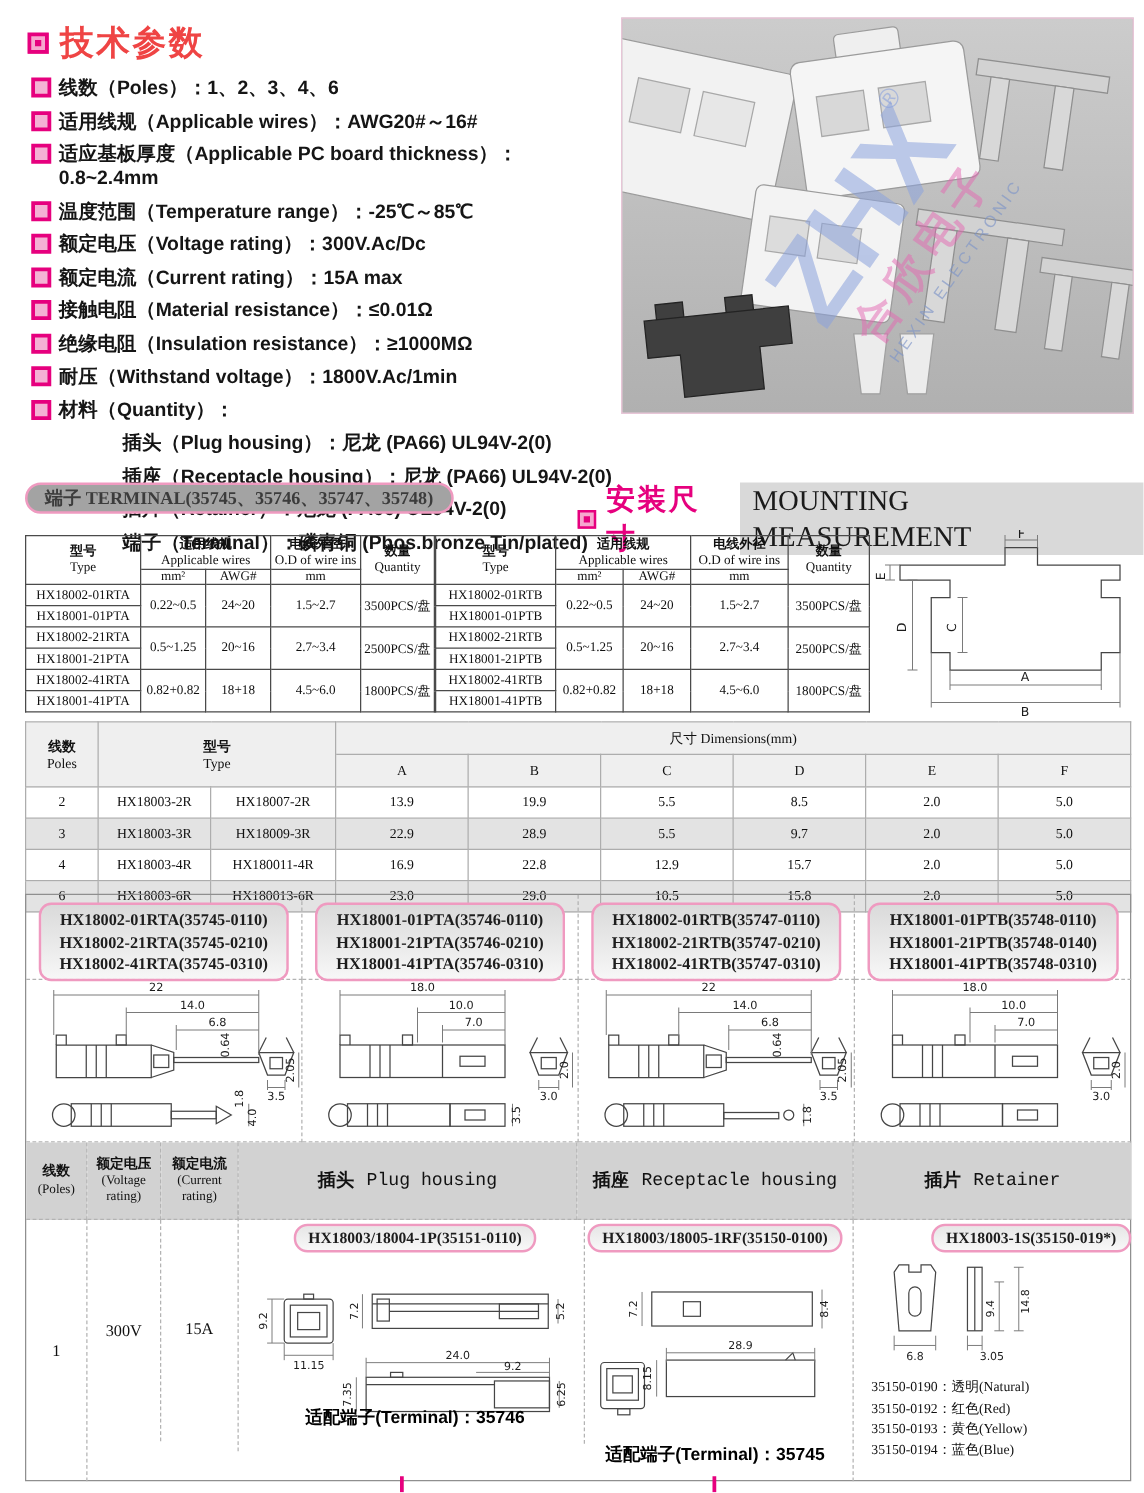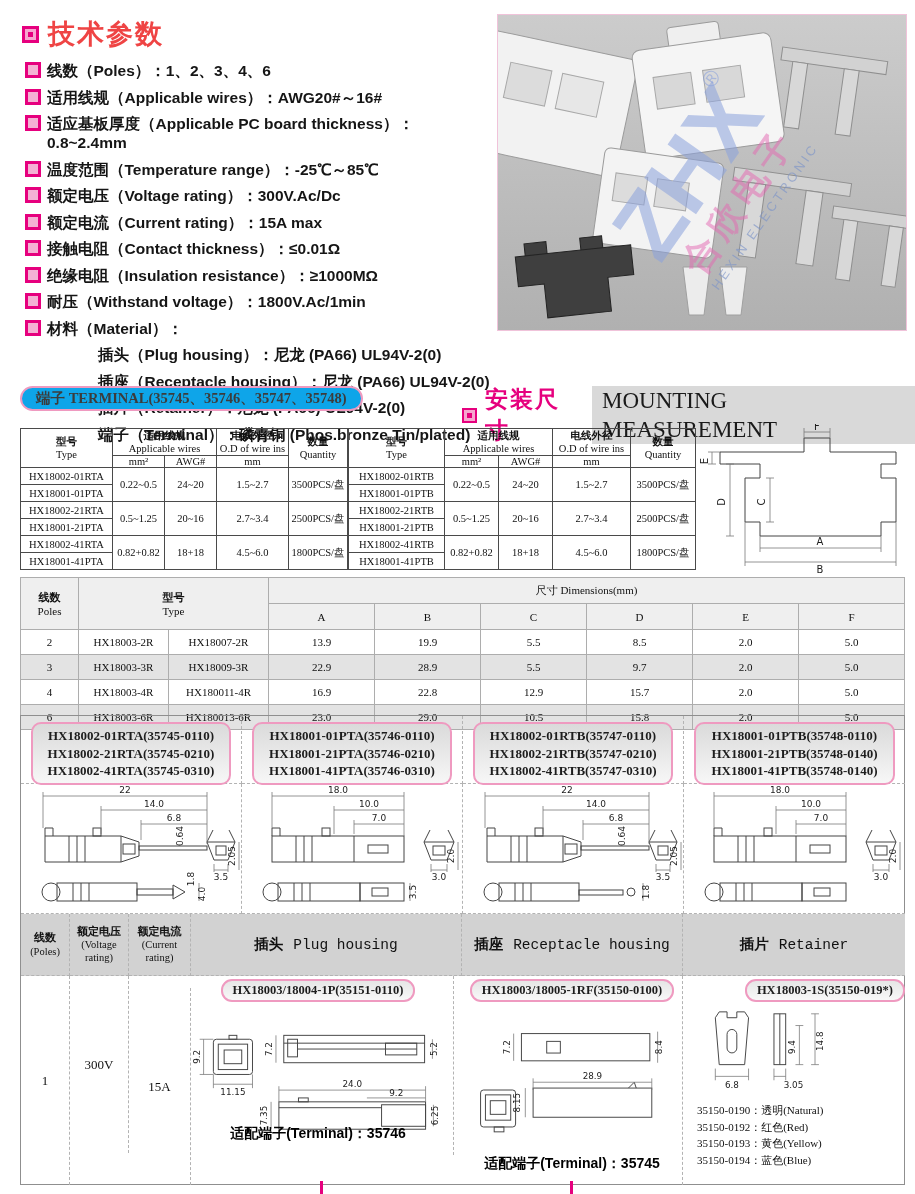--- a/index.html
+++ b/index.html
@@ -12,21 +12,21 @@
   .t-zh{font-size:27px;font-weight:bold;color:#ef4444;letter-spacing:2px}
   .t-en{font-family:"Liberation Serif",serif;font-size:27px;color:#1a1a1a;background:#d9d9d9;padding:0 8px;line-height:32px}
   .spec-list{margin-top:9px}
   .spec-item{display:flex;align-items:flex-start;gap:9px;margin:0 0 7.5px 6px;font-weight:bold;font-size:15.5px;line-height:19px;color:#151515}
   .sq-small{width:10px;height:10px;margin-top:4px;background:#f4b2d4;box-shadow:0 0 0 3px #e6007e;flex:0 0 auto}
   .spec-sub{margin:0 0 7.5px 76px;font-weight:bold;font-size:15.5px;line-height:19px;color:#151515}
   
   .photo{border:1px solid #f0c3da;background:#bdbdbd}
   
   .pill{display:inline-block;border:2px solid #ef9ac0;border-radius:14px;padding:1px 14px;
-        font-family:"Liberation Serif",serif;font-weight:bold;font-size:14.5px;color:#3c3c3c;background:#0ea5e9}
+        font-family:"Liberation Serif",serif;font-weight:bold;font-size:14.5px;color:#3c3c3c;background:#a3a3a3}
   .mhdr{display:flex;align-items:center;gap:8px}
   .sq-mid{width:15px;height:15px;background:#e6007e;box-shadow:inset 0 0 0 2px #e6007e,inset 0 0 0 5px #f6a7cf;flex:0 0 auto}
   .m-zh{font-size:23px;font-weight:bold;color:#e6007e;letter-spacing:2px}
   .m-en{font-family:"Liberation Serif",serif;font-size:23px;color:#1a1a1a;background:#d9d9d9;padding:0 10px;line-height:29px}
   
   .ttable{border-collapse:collapse;font-family:"Liberation Serif",serif;color:#101010;table-layout:fixed}
   .ttable th,.ttable td{border:1px solid #4a4a4a;text-align:center;padding:0 1px;font-weight:normal}
   .ttable .zh{display:block;font-family:"Liberation Sans",sans-serif;font-weight:bold;font-size:10.5px;line-height:1.3}
   .ttable .en{display:block;font-size:10.5px;line-height:1.2}
   .ttable td{font-size:10.5px;height:16px}
@@ -94,33 +94,33 @@
       <div class="spec-item">
           <span class="sq-small"></span>
           <span>额定电压（Voltage rating）：300V.Ac/Dc</span>
         </div>
       <div class="spec-item">
           <span class="sq-small"></span>
           <span>额定电流（Current rating）：15A max</span>
         </div>
       <div class="spec-item">
           <span class="sq-small"></span>
-          <span>接触电阻（Contact thickness）：≤0.01Ω</span>
+          <span>接触电阻（Material resistance）：≤0.01Ω</span>
         </div>
       <div class="spec-item">
           <span class="sq-small"></span>
           <span>绝缘电阻（Insulation resistance）：≥1000MΩ</span>
         </div>
       <div class="spec-item">
           <span class="sq-small"></span>
           <span>耐压（Withstand voltage）：1800V.Ac/1min</span>
         </div>
       <div class="spec-item">
           <span class="sq-small"></span>
-          <span>材料（Material）：</span>
+          <span>材料（Quantity）：</span>
         </div>
       <div class="spec-sub">插头（Plug housing）：尼龙 (PA66) UL94V-2(0)</div>
       <div class="spec-sub">插座（Receptacle housing）：尼龙 (PA66) UL94V-2(0)</div>
       <div class="spec-sub">插片（Retainer）：尼龙 (PA66) UL94V-2(0)</div>
       <div class="spec-sub">端子（Terminal）：磷青铜 (Phos.bronze Tin/plated)</div>
     </div>
   </div>
 
   <div class="abs photo" style="left:497px;top:14px;width:408px;height:315px">
     <svg width="408" height="315" viewBox="0 0 408 315">
@@ -444,21 +444,21 @@
       <div class="pbox">
         <div>HX18002-01RTB(35747-0110)</div>
         <div>HX18002-21RTB(35747-0210)</div>
         <div>HX18002-41RTB(35747-0310)</div>
       </div>
     </div>
     <div class="bcell noR" style="left:663px;top:0;width:221px;height:68px">
       <div class="pbox">
         <div>HX18001-01PTB(35748-0110)</div>
         <div>HX18001-21PTB(35748-0140)</div>
-        <div>HX18001-41PTB(35748-0140)</div>
+        <div>HX18001-41PTB(35748-0310)</div>
       </div>
     </div>
 
     <div class="bcell" style="left:0;top:68px;width:221px;height:130px">
       <svg width="221" height="130" viewBox="0 0 221 130">
         <g class="geo">
           <path d="M24 52 L24 78 L100 78 L100 52 Z"></path>
             <path d="M24 52 L24 44 L32 44 L32 52"></path>
           <line x1="48" y1="52" x2="48" y2="78"></line>
             <line x1="56" y1="52" x2="56" y2="78"></line>
@@ -663,25 +663,25 @@
       <span class="bz">插片</span>
       <span class="be">Retainer</span>
     </div>
 
     <div class="bcell rating noB" style="left:0;top:260px;width:49px;height:209px">
       <span>1</span>
     </div>
     <div class="bcell rating noB" style="left:49px;top:260px;width:59px;height:177px">
       <span>300V</span>
     </div>
-    <div class="bcell rating noB" style="left:108px;top:272px;width:62px;height:197px">
+    <div class="bcell rating noB" style="left:108px;top:248px;width:62px;height:197px">
       <span>15A</span>
     </div>
 
-    <div class="bcell noB" style="left:162px;top:260px;width:271px;height:179px">
+    <div class="bcell noB" style="left:176px;top:260px;width:271px;height:179px">
       <div style="text-align:center;margin-top:3px">
         <span class="ppill">HX18003/18004-1P(35151-0110)</span>
       </div>
       <svg width="265" height="137" viewBox="0 0 271 140" style="display:block;margin:2px auto 0">
         <g class="geo">
           <rect x="28" y="36" width="40" height="36" rx="3"></rect>
             <rect x="33" y="41" width="30" height="26"></rect>
             <rect x="39" y="47" width="18" height="14"></rect>
             <rect x="44" y="32" width="8" height="4"></rect>
           <rect x="100" y="32" width="144" height="28"></rect>

